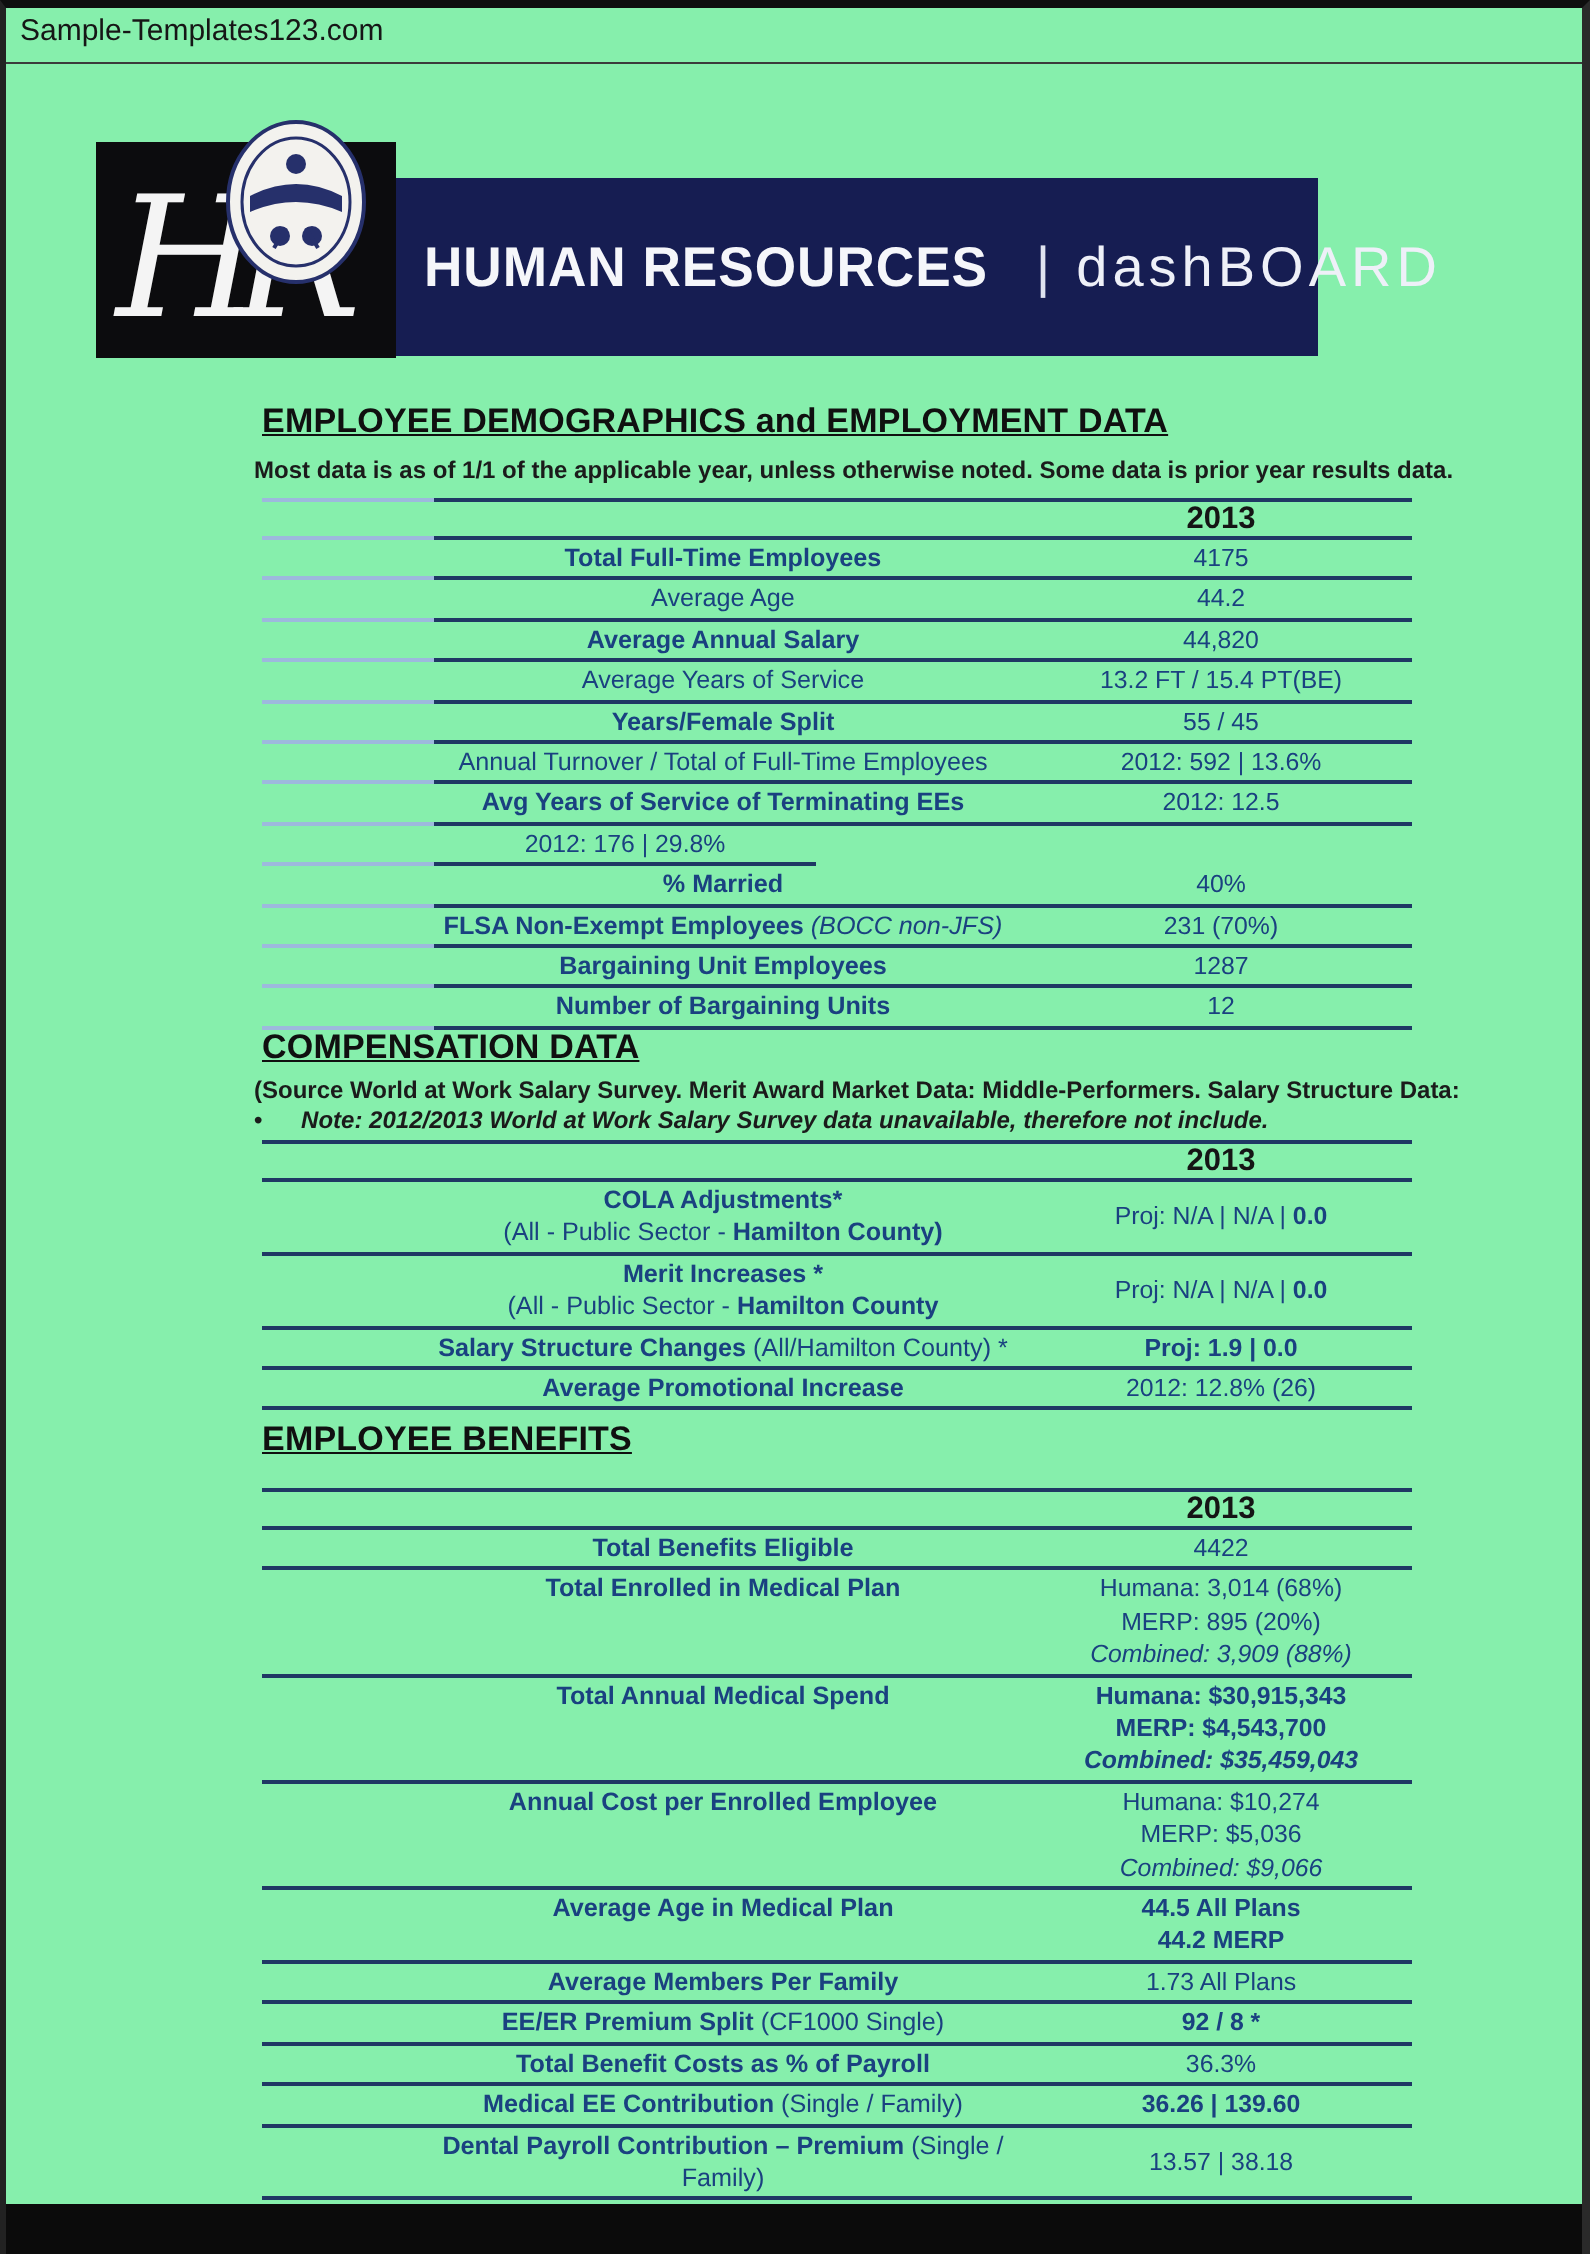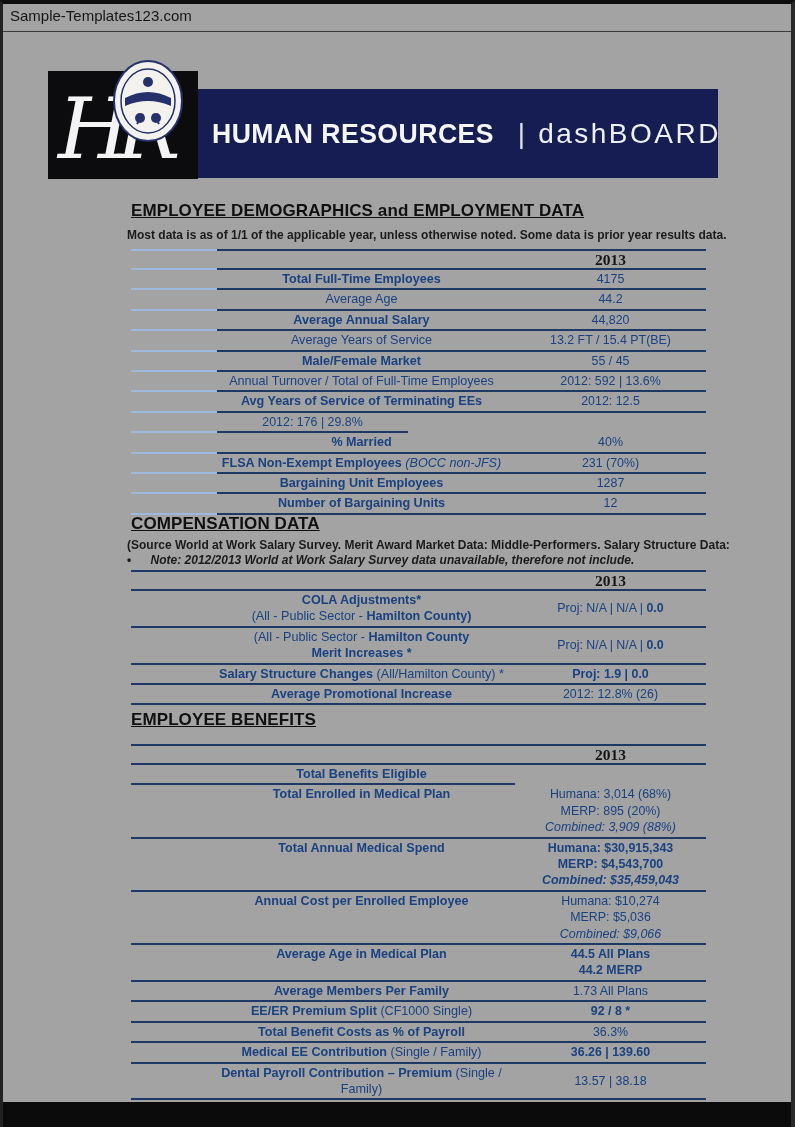--- a/index.html
+++ b/index.html
@@ -1,45 +1,45 @@
 <!DOCTYPE html>
 <html style="--navy-text: #1a4180; --line-navy: #1f3864; --line-light: #9db9dd;"><head>
 <meta charset="utf-8">
 <style>
   html,body{margin:0;padding:0;background:#777;}
   #page{
-    position:relative;width:795px;height:1127px;background:#a3a3a3;
+    position:relative;width:795px;height:1127px;background:#86efac;
     font-family:"Liberation Sans",sans-serif;overflow:hidden;
     border-top:4px solid #0e0e0e;border-left:3px solid #222;border-right:4px solid #2a2a2a;
     box-sizing:border-box;
   }
   
   #watermark-bar{position:absolute;left:0;top:0;width:100%;height:27px;border-bottom:1px solid #3b3b3b;}
   #watermark-text{position:absolute;left:7px;top:3px;font-size:15px;color:#161616;}
   
   #logo-box{position:absolute;left:45px;top:67px;width:150px;height:108px;background:#0c0c0e;}
   #logo-hr{position:absolute;left:10px;top:12px;width:140px;height:96px;color:#f4f4f4;
     font-family:"DejaVu Serif",serif;font-style:italic;font-size:84px;line-height:92px;letter-spacing:-14px;}
   #seal{position:absolute;left:110px;top:56px;width:70px;height:82px;}
-  #band{position:absolute;left:195px;top:85px;width:520px;height:89px;background:#161d52;
+  #band{position:absolute;left:195px;top:85px;width:461px;height:89px;background:#161d52;
     display:flex;align-items:center;padding-left:14px;box-sizing:border-box;white-space:nowrap;}
   .band-left{color:#f5f6fa;font-size:28px;font-weight:bold;letter-spacing:.5px;transform:scaleX(.95);transform-origin:left;}
   .band-pipe{color:#dfe3f0;font-size:28px;font-weight:300;margin:0 13px 0 9px;}
   .band-right{color:#eef0f8;font-size:28px;font-weight:400;letter-spacing:2.5px;}
   
   .sec-heading{position:absolute;left:128px;color:#101010;font-size:17px;font-weight:bold;letter-spacing:.1px;text-decoration:underline;}
   .sec-sub{position:absolute;left:124px;color:#1b1b1b;font-size:12px;font-weight:bold;}
   .sec-sub .it{font-style:italic;}
   
   .dtable{position:absolute;left:128px;width:575px;--ln:var(--line-navy);}
   .tr{display:flex;}
   .td{box-sizing:border-box;border-bottom:2px solid var(--line-navy);}
   .td.stub{width:86px;border-bottom-color:var(--line-light);}
   .dtable.solid .td.stub{border-bottom-color:var(--line-navy);}
-  .tr.head .td{border-top:2px solid var(--line-navy);font-family:Liberation Serif, serif;}
+  .tr.head .td{border-top:2px solid var(--line-navy);}
   .tr.head .td.stub{border-top-color:var(--line-light);}
   .dtable.solid .tr.head .td.stub{border-top-color:var(--line-navy);}
   .td.label{width:298px;text-align:center;padding:1px 9px 1px 0;color:var(--navy-text);
     font-size:12.6px;line-height:16.4px;}
   .td.value{width:191px;display:flex;flex-direction:column;justify-content:center;
     text-align:center;padding:1px 0;color:var(--navy-text);font-size:12.4px;line-height:16.4px;}
   .tr.head .td{height:21px;}
   .tr.head .td.value{color:#151515;font-size:15.5px;font-weight:bold;line-height:19px;}
   .seg-b{font-weight:bold;}
   .seg-i{font-style:italic;}
@@ -115,21 +115,21 @@
         <div class="td label">
           <div><span>Average Years of Service</span></div>
         </div>
         <div class="td value">
           <div><span>13.2 FT  / 15.4 PT(BE)</span></div>
         </div>
       </div>
       <div class="tr">
         <div class="td stub"></div>
         <div class="td label">
-          <div><span class="seg-b">Male/Female Market</span></div>
+          <div><span class="seg-b">Years/Female Split</span></div>
         </div>
         <div class="td value">
           <div><span>55 / 45</span></div>
         </div>
       </div>
       <div class="tr">
         <div class="td stub"></div>
         <div class="td label">
           <div><span>Annual Turnover / Total of Full-Time Employees</span></div>
         </div>
@@ -208,22 +208,22 @@
           <div><span class="seg-b">COLA Adjustments*</span></div>
           <div><span>(All  - Public Sector  -  </span><span class="seg-b">Hamilton County)</span></div>
         </div>
         <div class="td value">
           <div><span>Proj: N/A | N/A |  </span><span class="seg-b">0.0</span></div>
         </div>
       </div>
       <div class="tr">
         <div class="td stub"></div>
         <div class="td label">
+          <div><span class="seg-b">Merit Increases *</span></div>
           <div><span>(All - Public Sector  - </span><span class="seg-b">Hamilton County</span></div>
-          <div><span class="seg-b">Merit Increases *</span></div>
         </div>
         <div class="td value">
           <div><span>Proj: N/A  |  N/A | </span><span class="seg-b">0.0</span></div>
         </div>
       </div>
       <div class="tr">
         <div class="td stub"></div>
         <div class="td label">
           <div><span class="seg-b">Salary Structure Changes </span><span>(All/Hamilton County) *</span></div>
         </div>
@@ -247,20 +247,23 @@
       <div class="tr head">
         <div class="td stub"></div>
         <div class="td label"></div>
         <div class="td value">2013</div>
       </div>
       <div class="tr">
         <div class="td stub"></div>
         <div class="td label">
           <div><span class="seg-b">Total Benefits Eligible</span></div>
         </div>
+        <div class="td value">
+          <div><span>4422</span></div>
+        </div>
       </div>
       <div class="tr">
         <div class="td stub"></div>
         <div class="td label">
           <div><span class="seg-b">Total Enrolled in Medical Plan</span></div>
         </div>
         <div class="td value">
           <div><span>Humana: 3,014 (68%)</span></div>
           <div><span>MERP: 895 (20%)</span></div>
           <div><span class="seg-i">Combined: 3,909 (88%)</span></div>

